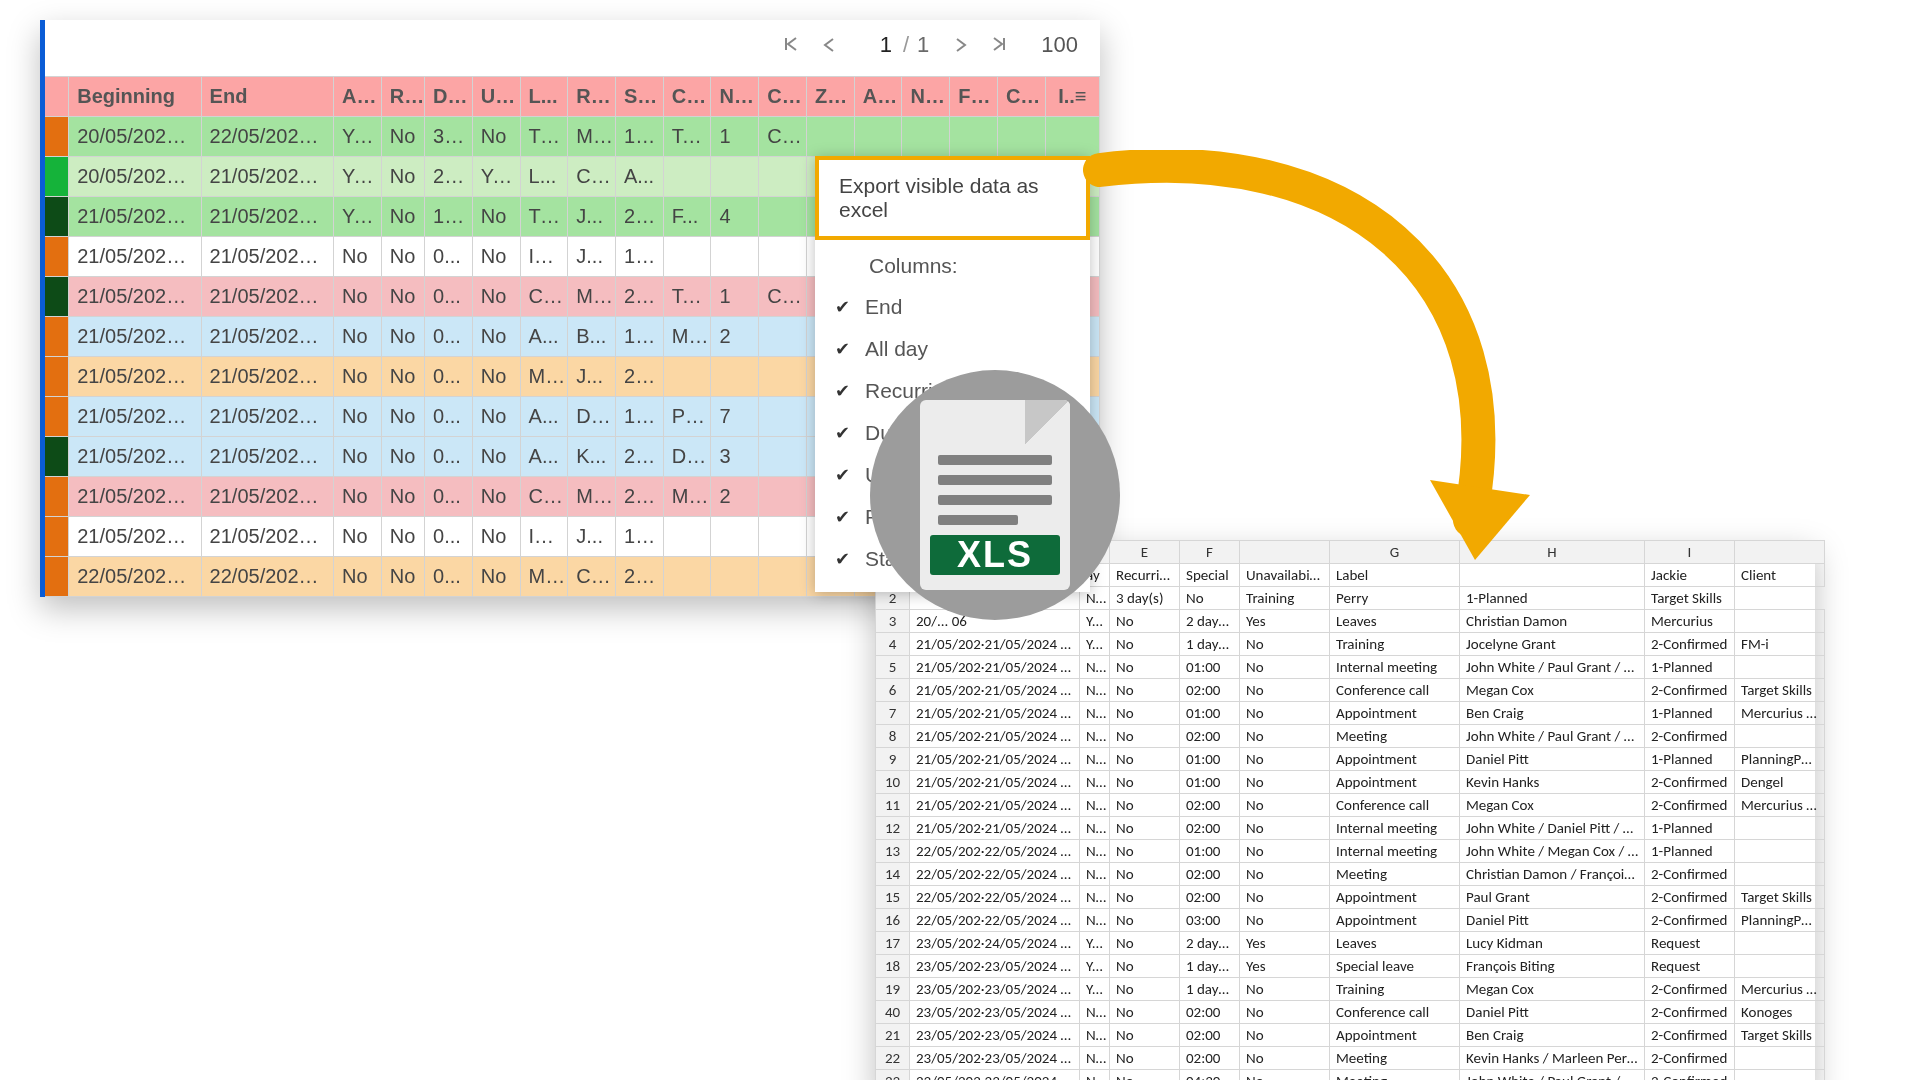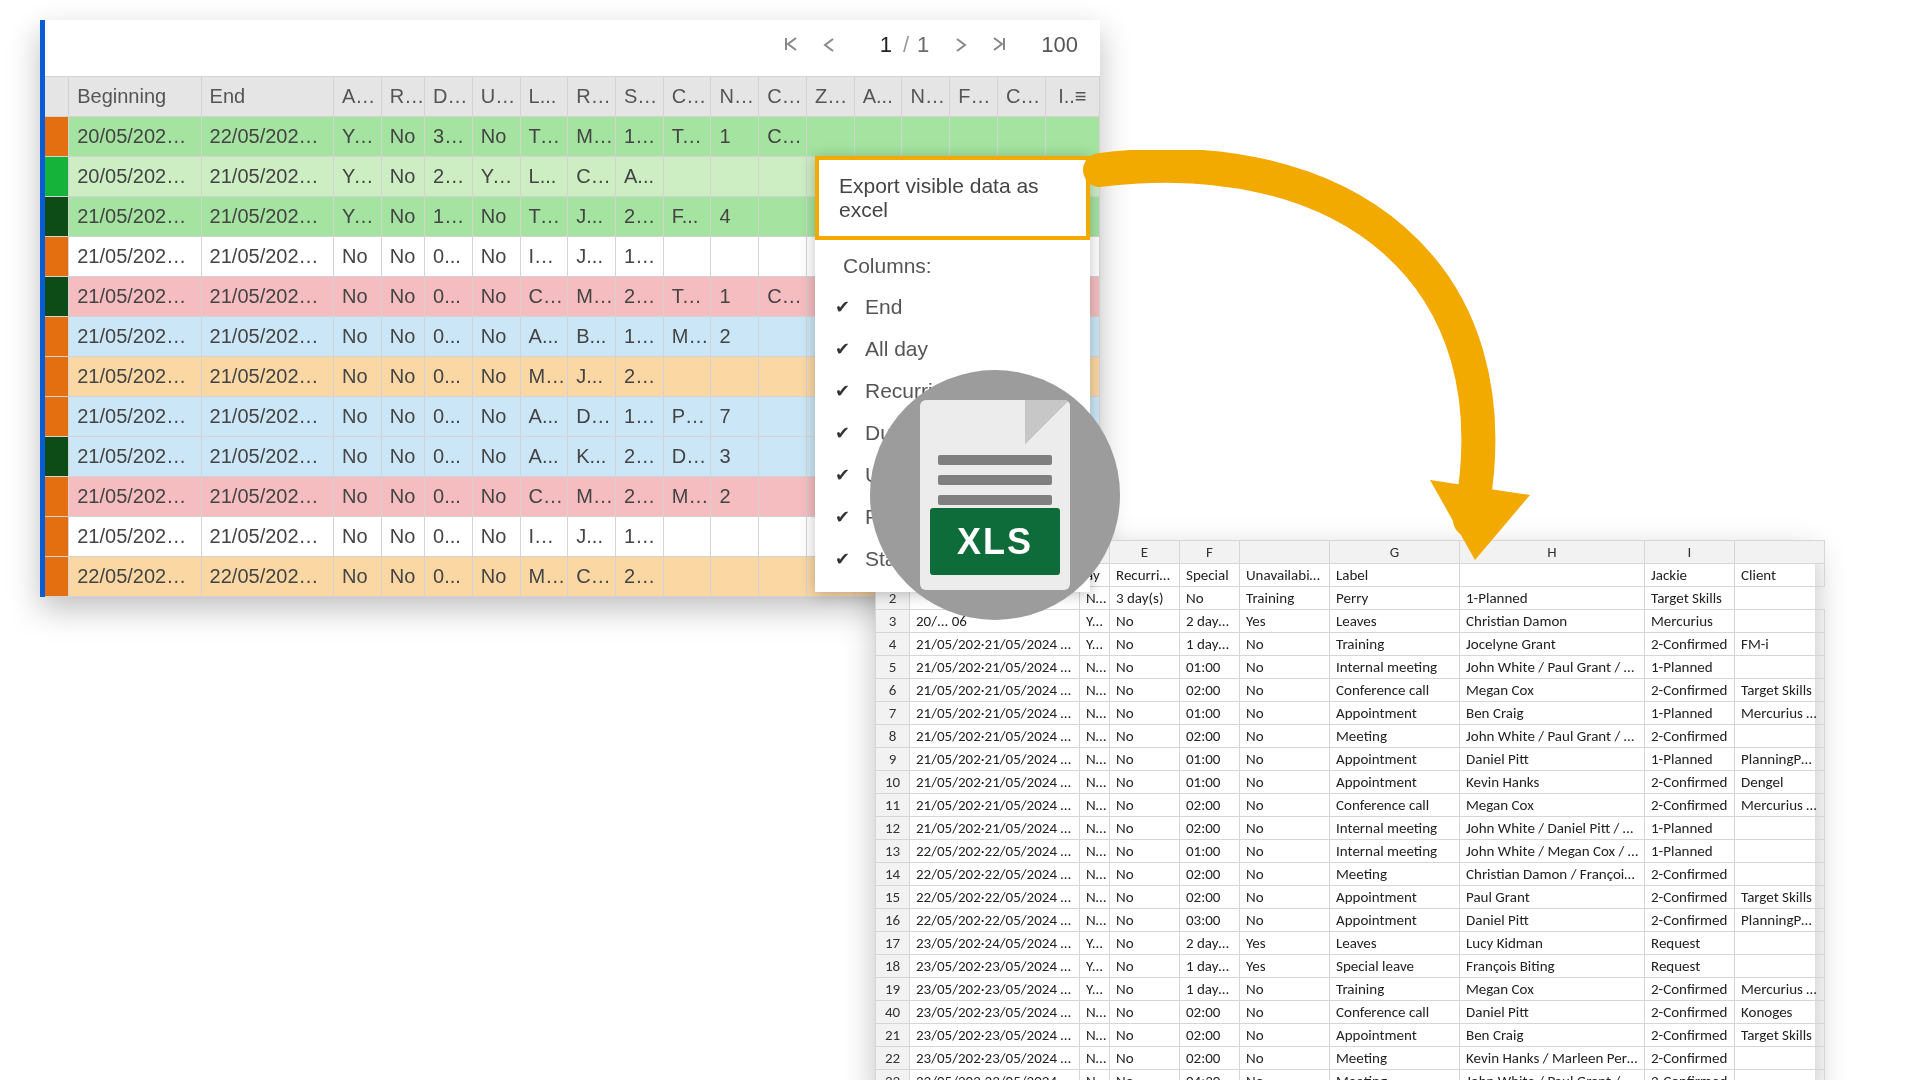--- a/index.html
+++ b/index.html
@@ -52,22 +52,22 @@
   .grid th, .grid td {
     border:1px solid #d3d3d3;
     padding:8px 8px;
     text-align:left;
     white-space:nowrap;
     overflow:hidden;
     text-overflow:ellipsis;
     height:38px;
   }
   .grid th{
-    background:#e5e5e5;
-    font-weight:400;
+    background:#fca5a5;
+    font-weight:700;
     color:#555;
   }
   .grid th.menu{
     text-align:center; cursor:pointer;
   }
   .grid td.marker{ padding:0; }
   .marker-green  { background:#15b33a; }
   .marker-orange { background:#e36f10; }
   .marker-dgreen { background:#0d4b17; }
   .row-green { background:#a4e3a0; }
@@ -92,20 +92,21 @@
   }
   .ctxmenu .export{
     padding:14px 20px;
     border:4px solid #f2a900;
     cursor:pointer;
     color:#444;
   }
   .ctxmenu .col-title{
     padding:14px 28px 8px;
     color:#555;
+    margin-left:26px;
   }
   .ctxmenu .col-item{
     display:flex; align-items:center; gap:12px;
     padding:9px 20px;
     color:#555;
     cursor:pointer;
   }
   .ctxmenu .col-item .chk{
     font-size:18px; color:#333; width:18px;
   }
@@ -134,21 +135,21 @@
   }
   .xls-badge .lines{
     position:absolute; left:18px; top:45px; right:18px;
   }
   .xls-badge .lines i{
     display:block; height:10px; background:#808080; margin:10px 0; border-radius:2px;
   }
   .xls-badge .lines i:last-child{ width:70%; }
   .xls-badge .label{
     position:absolute; left:10px; right:10px; bottom:15px;
-    height:67px; background:#0e6b3a;
+    height:40px; background:#0e6b3a;
     color:#fff; font-weight:bold; font-size:36px;
     display:flex; align-items:center; justify-content:center;
     letter-spacing:2px;
     border-radius:3px;
   }
 
   
   .arrow{
     position:absolute;
     left:1080px; top:150px;

